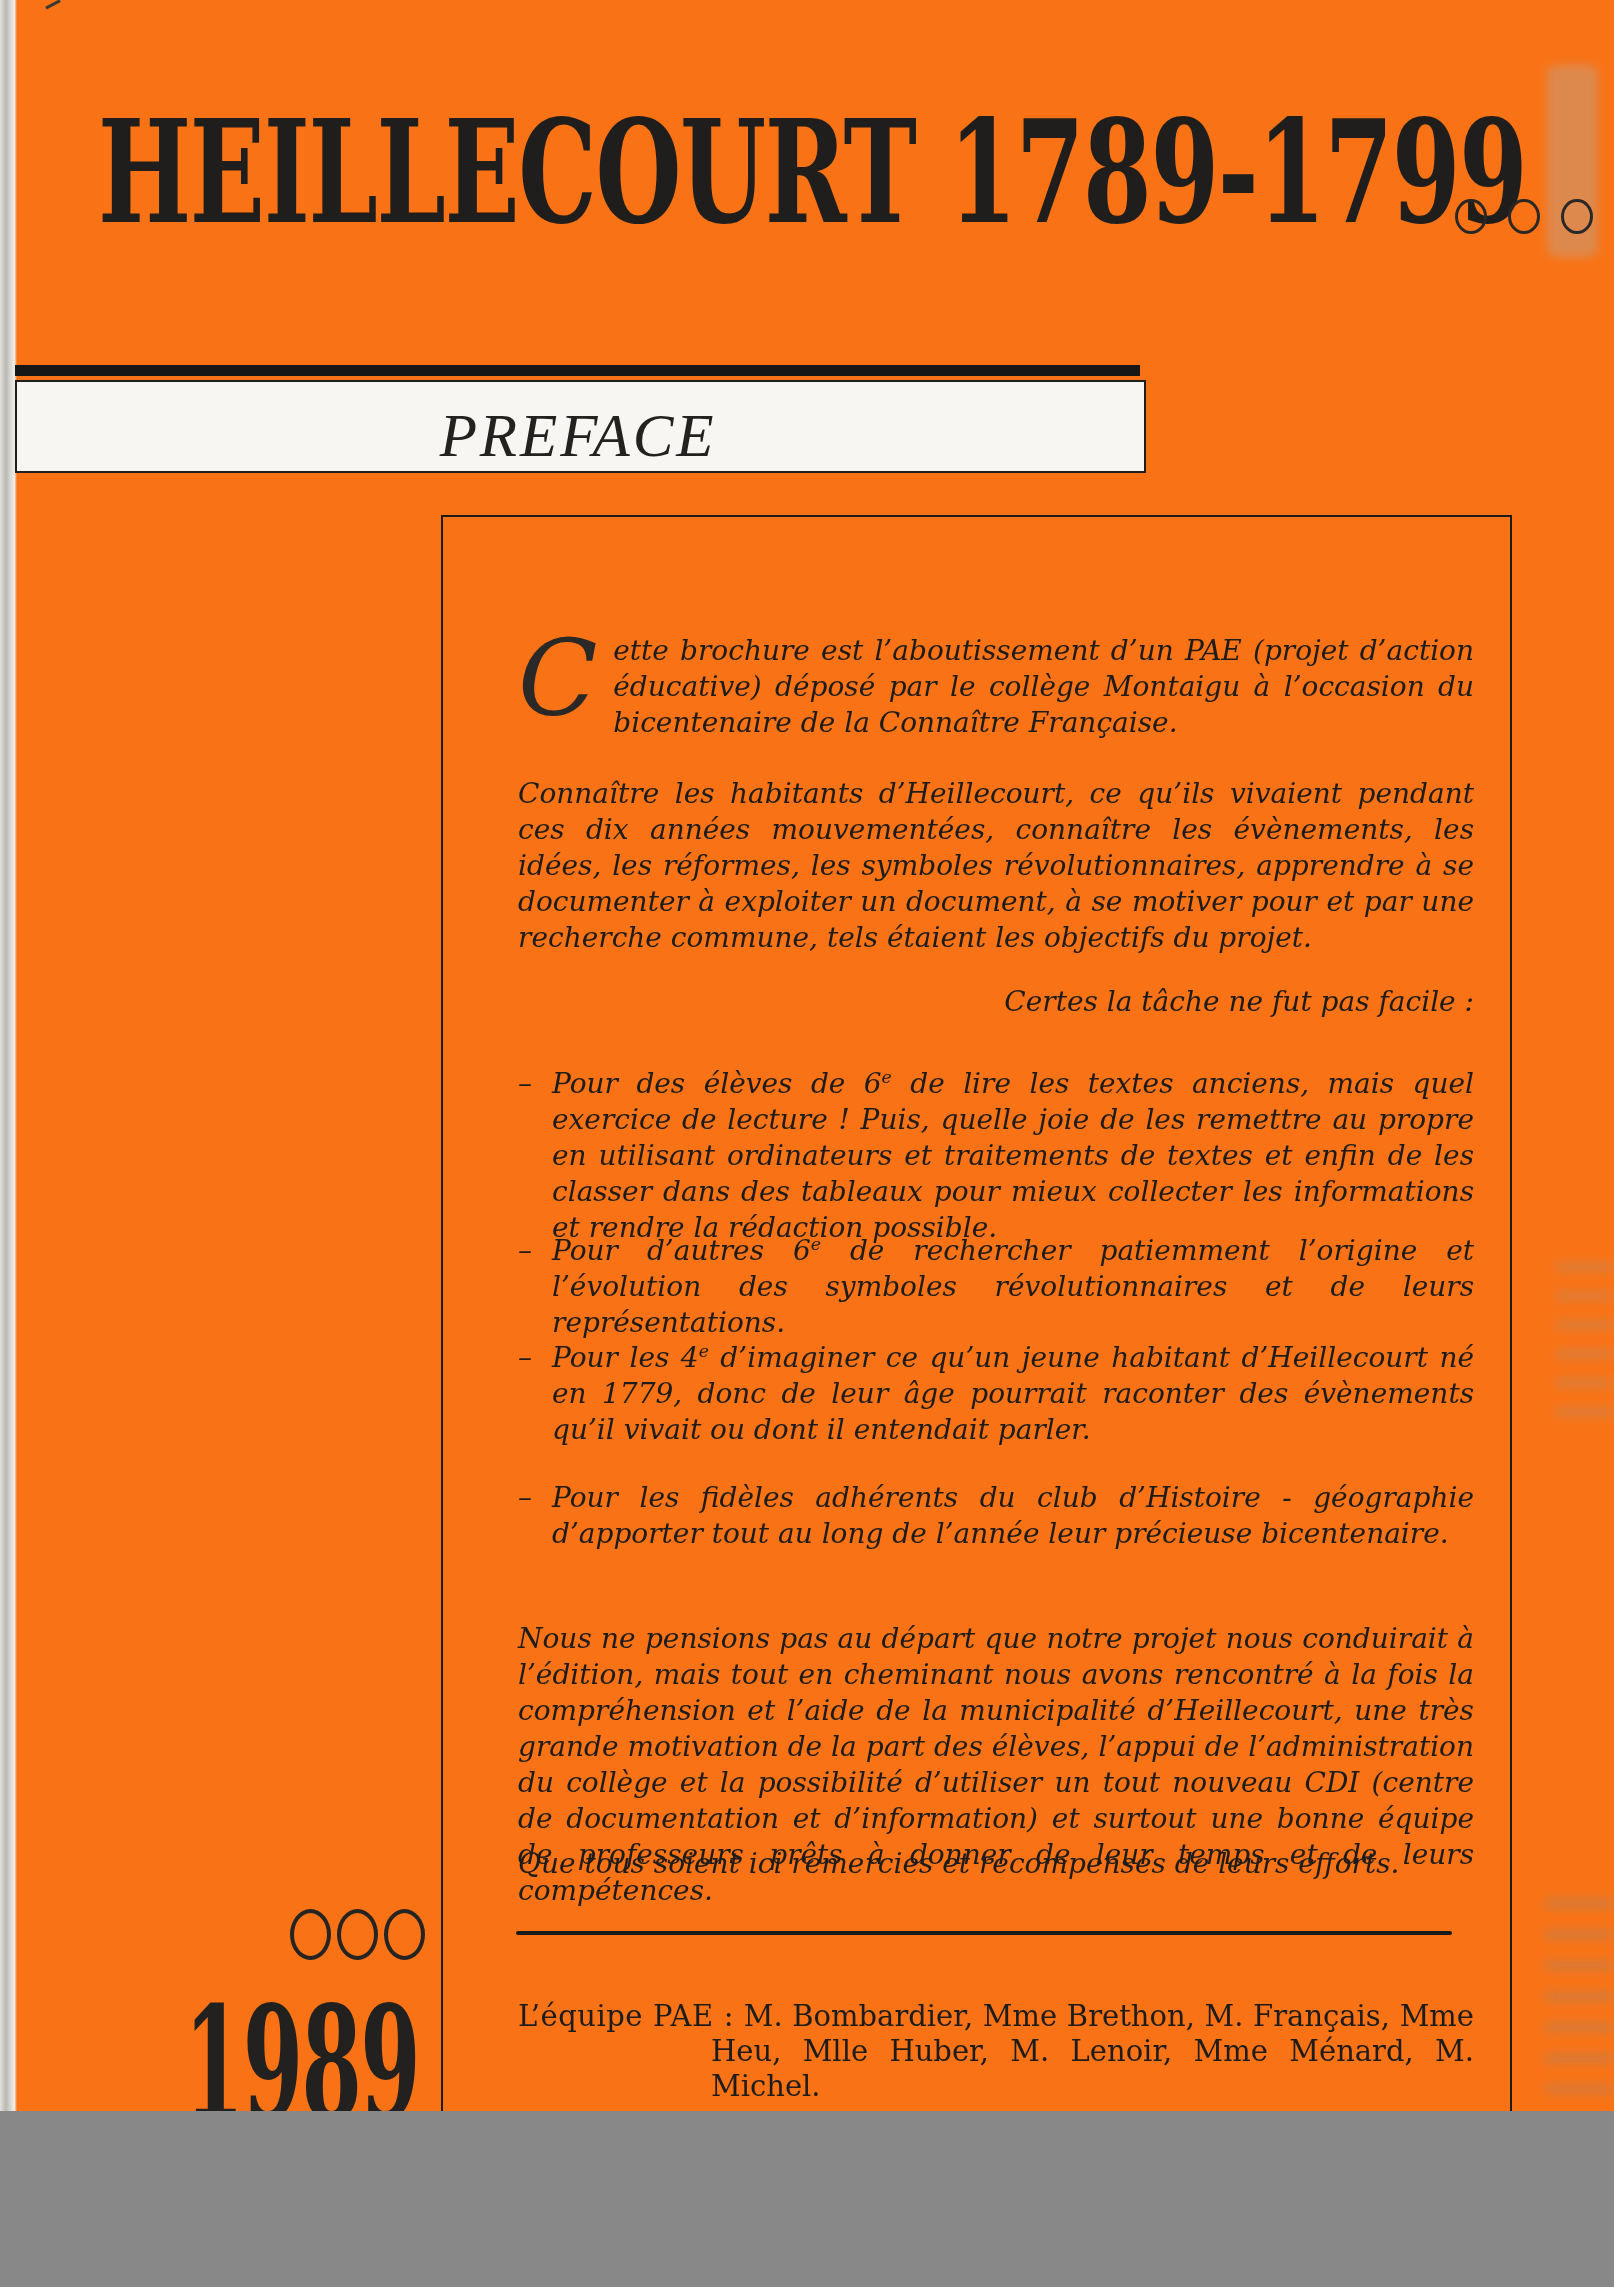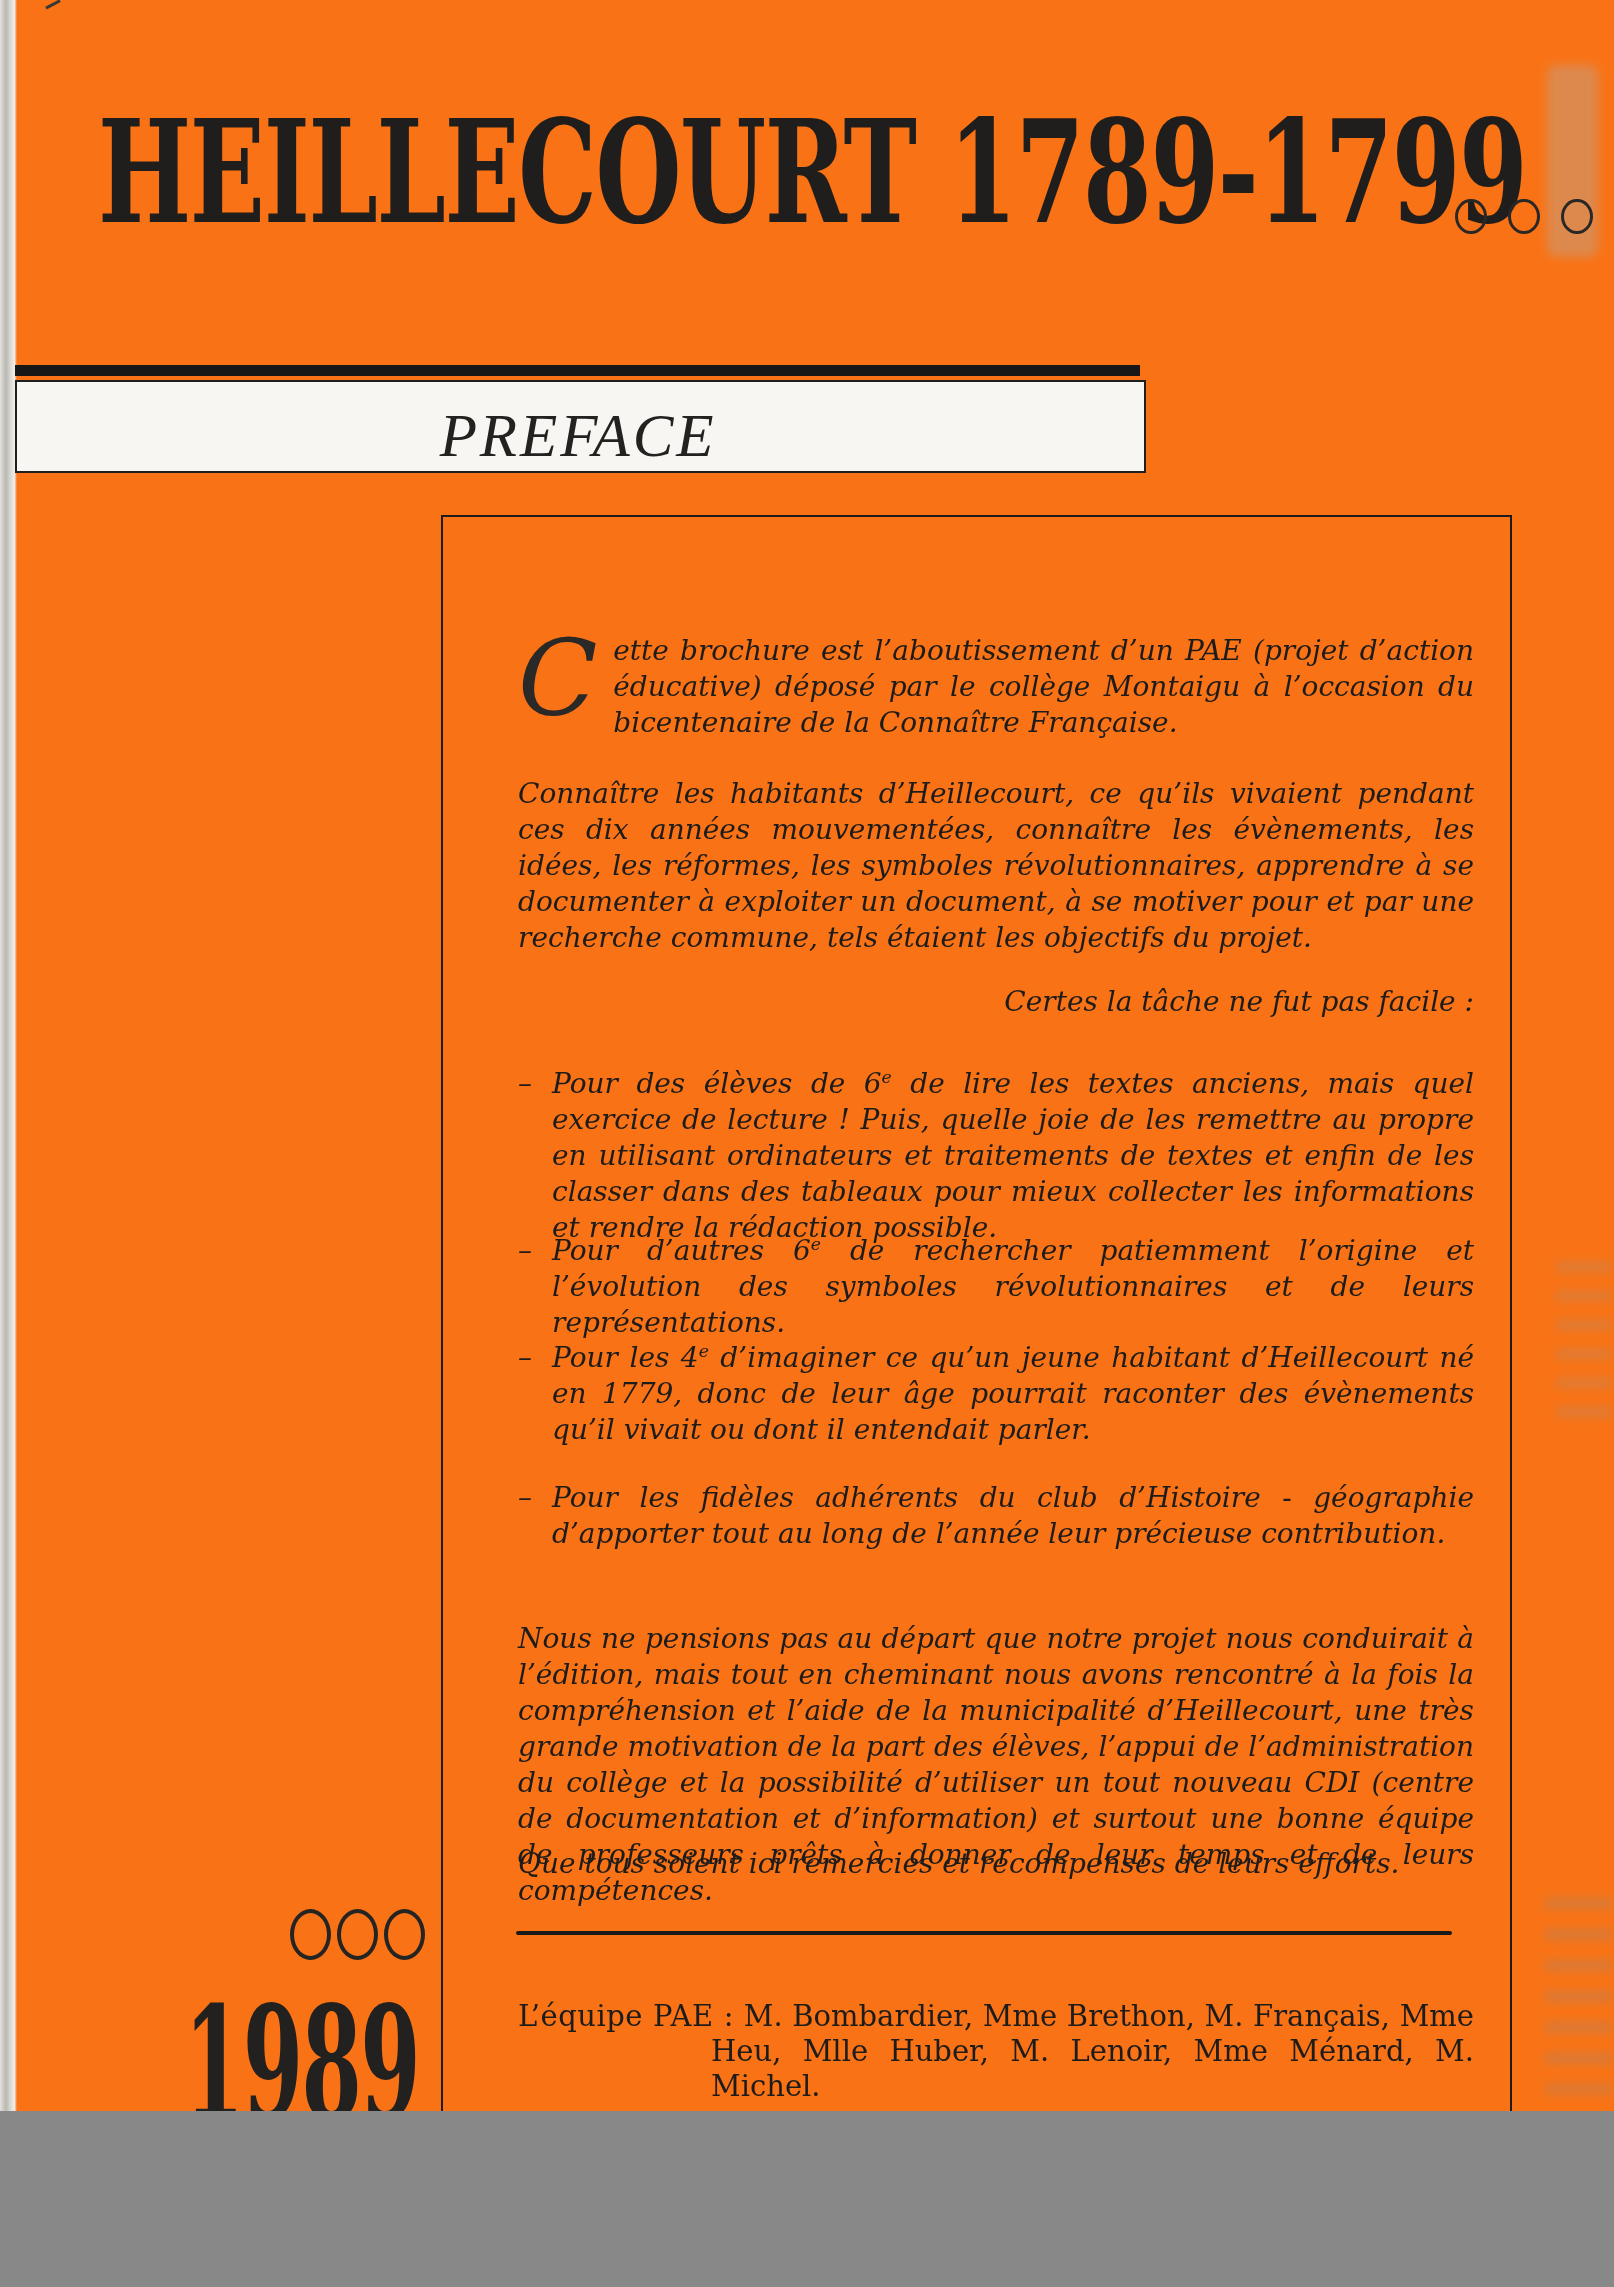--- a/index.html
+++ b/index.html
@@ -145,21 +145,21 @@
 
     <p class="body bullet b2">
       <span class="dash">–</span><span>Pour d’autres 6</span><sup>e</sup><span> de rechercher patiemment l’origine et l’évolution des symboles révolutionnaires et de leurs représentations.</span>
     </p>
 
     <p class="body bullet b3">
       <span class="dash">–</span><span>Pour les 4</span><sup>e</sup><span> d’imaginer ce qu’un jeune habitant d’Heillecourt né en 1779, donc de leur âge pourrait raconter des évènements qu’il vivait ou dont il entendait parler.</span>
     </p>
 
     <p class="body bullet b4">
-      <span class="dash">–</span><span>Pour les fidèles adhérents du club d’Histoire - géographie d’apporter tout au long de l’année leur précieuse contribution.</span><sup></sup><span></span>
+      <span class="dash">–</span><span>Pour les fidèles adhérents du club d’Histoire - géographie d’apporter tout au long de l’année leur précieuse bicentenaire.</span><sup></sup><span></span>
     </p>
 
     <p class="body p3">Nous ne pensions pas au départ que notre projet nous conduirait à l’édition, mais tout en cheminant nous avons rencontré à la fois la compréhension et l’aide de la municipalité d’Heillecourt, une très grande motivation de la part des élèves, l’appui de l’administration du collège et la possibilité d’utiliser un tout nouveau CDI (centre de documentation et d’information) et surtout une bonne équipe de professeurs prêts à donner de leur temps et de leurs compétences.</p>
 
     <p class="body closing">Que tous soient ici remerciés et récompensés de leurs efforts.</p>
 
     <div class="team-rule"></div>
 
     <p class="body team">
       <span class="team-label">L’équipe PAE :</span><span> M.  Bombardier,  Mme  Brethon,  M.  Français,  Mme  Heu, Mlle Huber, M. Lenoir, Mme Ménard, M. Michel.</span>

